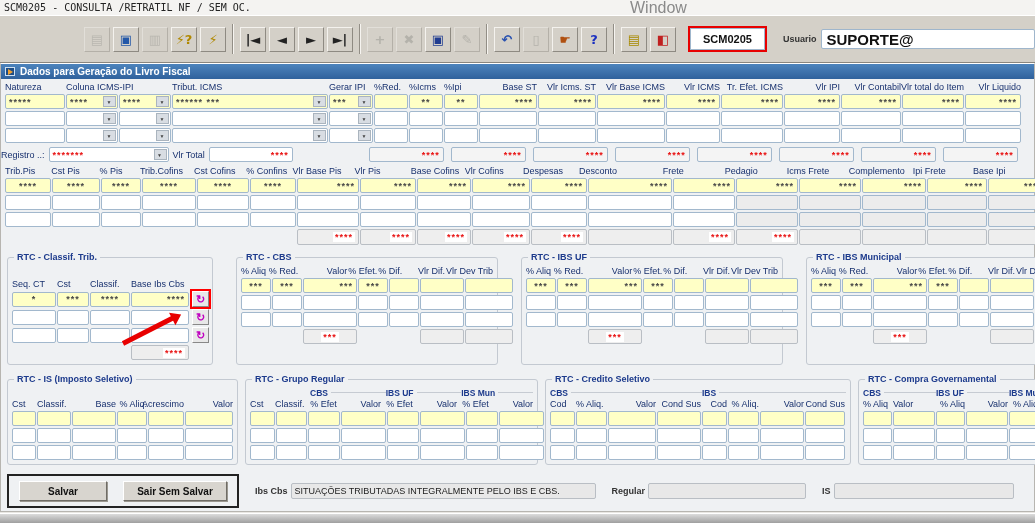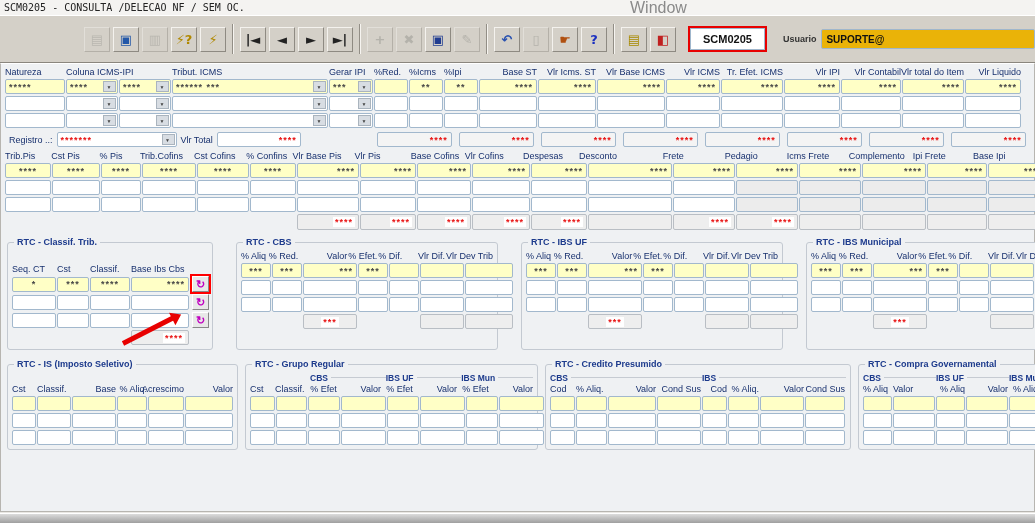--- a/index.html
+++ b/index.html
@@ -18,22 +18,22 @@
   .tb-icons { display:flex; align-items:center; gap:3px; }
   .tb-btn { width:26px; height:25px; background:#d4d0c8; border:1px solid #d4d0c8;
             border-top-color:#f4f2ee; border-left-color:#f4f2ee; border-right-color:#8e8a82; border-bottom-color:#8e8a82;
             display:flex; align-items:center; justify-content:center; font-size:13px; font-weight:bold;
             cursor:pointer; font-family:"DejaVu Sans", sans-serif; padding:0; line-height:1; }
   .tb-sep { width:2px; height:30px; border-left:1px solid #928e86; border-right:1px solid #f6f4f0; margin:0 6px; }
   .tb-code { margin-left:14px; width:88px; height:22px; background:#fff; border:1px solid #9fb6cc;
              outline:2px solid #e80000; display:flex; align-items:center; justify-content:center;
              font-size:11px; font-weight:bold; color:#111; }
   .tb-user-label { margin-left:18px; font-size:9px; color:#333; font-weight:bold; }
-  .tb-user { margin-left:5px; width:250px; height:20px; background:#eab308; border:1px solid #9fb6cc; border-radius:2px;
-             font-size:10px; font-weight:bold; color:#111; padding:0 4px; display:flex; align-items:center; }
+  .tb-user { margin-left:5px; width:250px; height:20px; background:#ffffff; border:1px solid #9fb6cc; border-radius:2px;
+             font-size:15px; font-weight:bold; color:#111; padding:0 4px; display:flex; align-items:center; }
 
   
   .panel { position:relative; background:#eff1f3; border:1px solid #b7b5b0; border-top:1px solid #fff; height:449px; }
   .bluebar { height:15px; background:linear-gradient(#4d84bd,#2f619c); display:flex; align-items:center; gap:5px; padding-left:4px; }
   .bluebar-icon { width:10px; height:9px; background:#1d4d86; border:1px solid #cfe0f0; position:relative; }
   .bluebar-icon::after { content:""; position:absolute; left:2px; top:1px; border-left:5px solid #f0a030;
                          border-top:3px solid transparent; border-bottom:3px solid transparent; }
   .bluebar-text { color:#fff; font-size:10px; font-weight:bold; }
   .itemline { height:16px; background:#fbfbfa; border-bottom:1px solid #d8d8d4; display:flex; align-items:center; padding-left:6px; }
   .itemline span { font-size:11px; font-weight:bold; color:#16207c; }
@@ -61,21 +61,21 @@
   .g-icms > :nth-child(13){width:62px} .g-icms > :nth-child(14){width:56px} .g-icms > :nth-child(15){width:60px}
   .g-icms > :nth-child(16){width:62px} .g-icms > :nth-child(17){width:56px}
   .g-icms .cell:nth-child(n+9){justify-content:flex-end}
   .g-icms .cell:nth-child(7),.g-icms .cell:nth-child(8){justify-content:center}
   .g-icms.labs > :nth-child(n+9){justify-content:flex-end}
   .g-icms.data > :nth-child(2)::after,.g-icms.data > :nth-child(3)::after,
   .g-icms.data > :nth-child(4)::after,.g-icms.data > :nth-child(5)::after
    { content:"▼"; position:absolute; right:1px; top:1px; bottom:1px; width:11px; background:#d8dde3;
      border:1px solid #aab4be; font-size:5px; color:#444; display:flex; align-items:center; justify-content:center; }
 
-  .registro { display:flex; align-items:center; gap:4px; padding:0 8px; margin-top:3px; height:17px; }
+  .registro { display:flex; align-items:center; gap:4px; padding:0 0; margin-top:3px; height:17px; }
   .registro .lab { align-items:center; }
   .reg-combo { width:120px; } .vlr-total { width:84px; justify-content:flex-end; }
   .reg-tots { display:flex; gap:7px; margin-left:72px; }
   .reg-tots .cell { width:75px; justify-content:flex-end; background:#f4f4f4; }
 
   
   .g-pis > :nth-child(1){width:46px} .g-pis > :nth-child(2){width:48px} .g-pis > :nth-child(3){width:40px}
   .g-pis > :nth-child(4){width:54px} .g-pis > :nth-child(5){width:52px} .g-pis > :nth-child(6){width:46px}
   .g-pis > :nth-child(7){width:62px} .g-pis > :nth-child(8){width:56px} .g-pis > :nth-child(9){width:54px}
   .g-pis > :nth-child(10){width:58px} .g-pis > :nth-child(11){width:56px} .g-pis > :nth-child(12){width:84px}
@@ -153,21 +153,21 @@
                 transform:rotate(-27deg); transform-origin:left center; z-index:5; pointer-events:none; }
   .anno-arrow::after { content:""; position:absolute; right:-9px; top:-4px; border-left:10px solid #e80000;
                        border-top:7px solid transparent; border-bottom:7px solid transparent; }
 </style>
 </head>
 <body>
 
 <div class="screen">
 
   <div class="mdi">
-    <span class="mdi-title">SCM0205 - CONSULTA /DELECAO NF / SEM OC.</span>
+    <span class="mdi-title">SCM0205 - CONSULTA /RETRATIL NF / SEM OC.</span>
     <span class="mdi-menu">Window</span>
   </div>
 
   <div class="toolbar">
     <div class="tb-icons">
         <button class="tb-btn" style="color: rgb(154, 154, 148); opacity: 0.45;">▤</button>
         <button class="tb-btn" style="color: rgb(36, 88, 168); opacity: 1;">▣</button>
         <button class="tb-btn" style="color: rgb(154, 154, 148); opacity: 0.45;">▥</button>
         <button class="tb-btn" style="color: rgb(176, 136, 0); opacity: 1;">⚡?</button>
         <button class="tb-btn" style="color: rgb(176, 136, 0); opacity: 1;">⚡</button>
@@ -198,20 +198,24 @@
         <button class="tb-btn" style="color: rgb(168, 138, 0); opacity: 1;">▤</button>
         <button class="tb-btn" style="color: rgb(192, 32, 32); opacity: 1;">◧</button>
       </div>
     <div class="tb-code">SCM0205</div>
     <span class="tb-user-label">Usuario</span>
     <div class="tb-user">SUPORTE@</div>
   </div>
 
   <div class="panel">
 
+    <div class="bluebar">
+      <span class="bluebar-icon"></span>
+      <span class="bluebar-text">Dados para Geração do Livro Fiscal</span>
+    </div>
 
     <div class="row labs g-icms">
         <span class="lab">Natureza</span>
         <span class="lab">Coluna ICMS-IPI</span>
         <span class="lab"></span>
         <span class="lab">Tribut. ICMS</span>
         <span class="lab">Gerar IPI</span>
         <span class="lab">%Red.</span>
         <span class="lab">%Icms</span>
         <span class="lab">%Ipi</span>
@@ -696,21 +700,21 @@
             <span class="cell"></span>
             <span class="cell"></span>
             <span class="cell"></span>
             <span class="cell"></span>
             <span class="cell"></span>
             <span class="cell"></span>
           </div>
       </div>
 
       <div class="grp" style="width:306px">
-        <span class="grp-title">RTC - Credito Presumido</span>
+        <span class="grp-title">RTC - Credito Seletivo</span>
         <div class="subleg sl-cp">
             <span class="sg">CBS</span>
             <span class="sg">IBS</span>
           </div>
         <div class="row labs g-cp botlabs">
             <span class="lab">Cod</span>
             <span class="lab">% Aliq.</span>
             <span class="lab">Valor</span>
             <span class="lab">Cond Sus</span>
             <span class="lab">Cod</span>
@@ -781,20 +785,32 @@
         <div class="row g-cg">
             <span class="cell"></span>
             <span class="cell"></span>
             <span class="cell"></span>
             <span class="cell"></span>
             <span class="cell"></span>
           </div>
       </div>
     </div>
 
+    <div class="footer">
+      <div class="btnbox">
+        <button class="pbtn b1">Salvar</button>
+        <button class="pbtn b2">Sair Sem Salvar</button>
+      </div>
+      <span class="f-lab">Ibs Cbs</span>
+      <div class="f-field f-ibs">SITUAÇÕES TRIBUTADAS INTEGRALMENTE PELO IBS E CBS.</div>
+      <span class="f-lab">Regular</span>
+      <div class="f-field f-reg"></div>
+      <span class="f-lab">IS</span>
+      <div class="f-field f-is"></div>
+    </div>
 
   </div>
 
   <div class="statusbar"></div>
 
   <div class="anno-arrow"></div>
 
 </div>
 
 </body></html>

